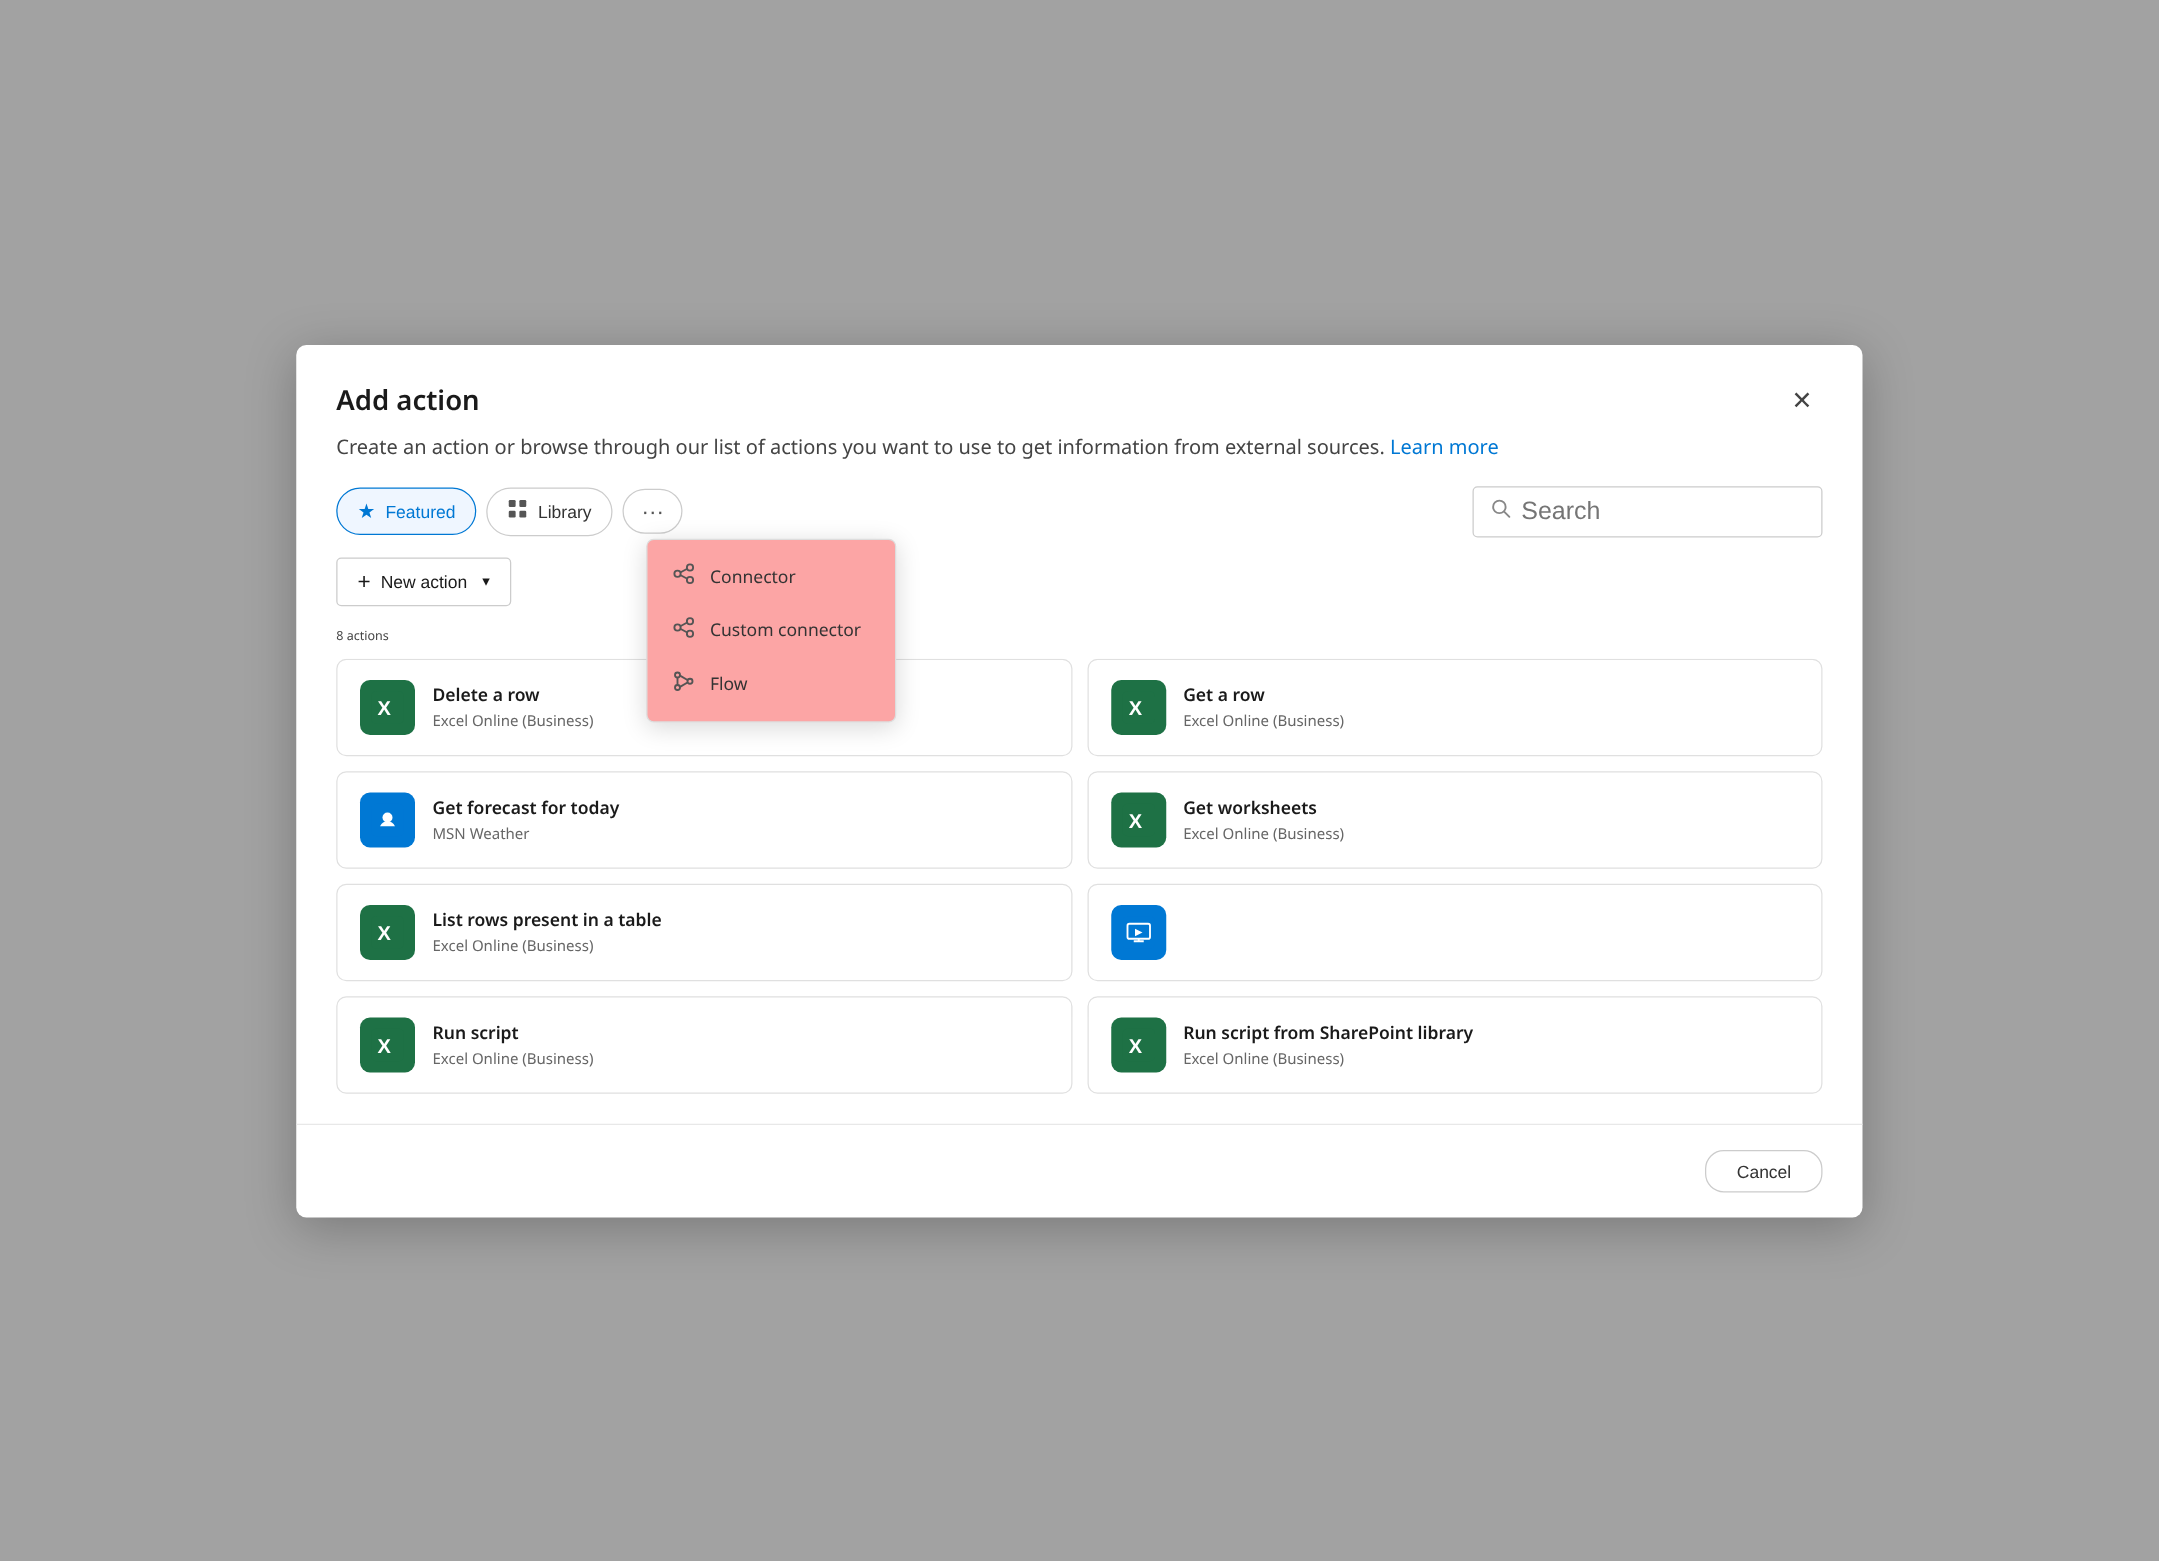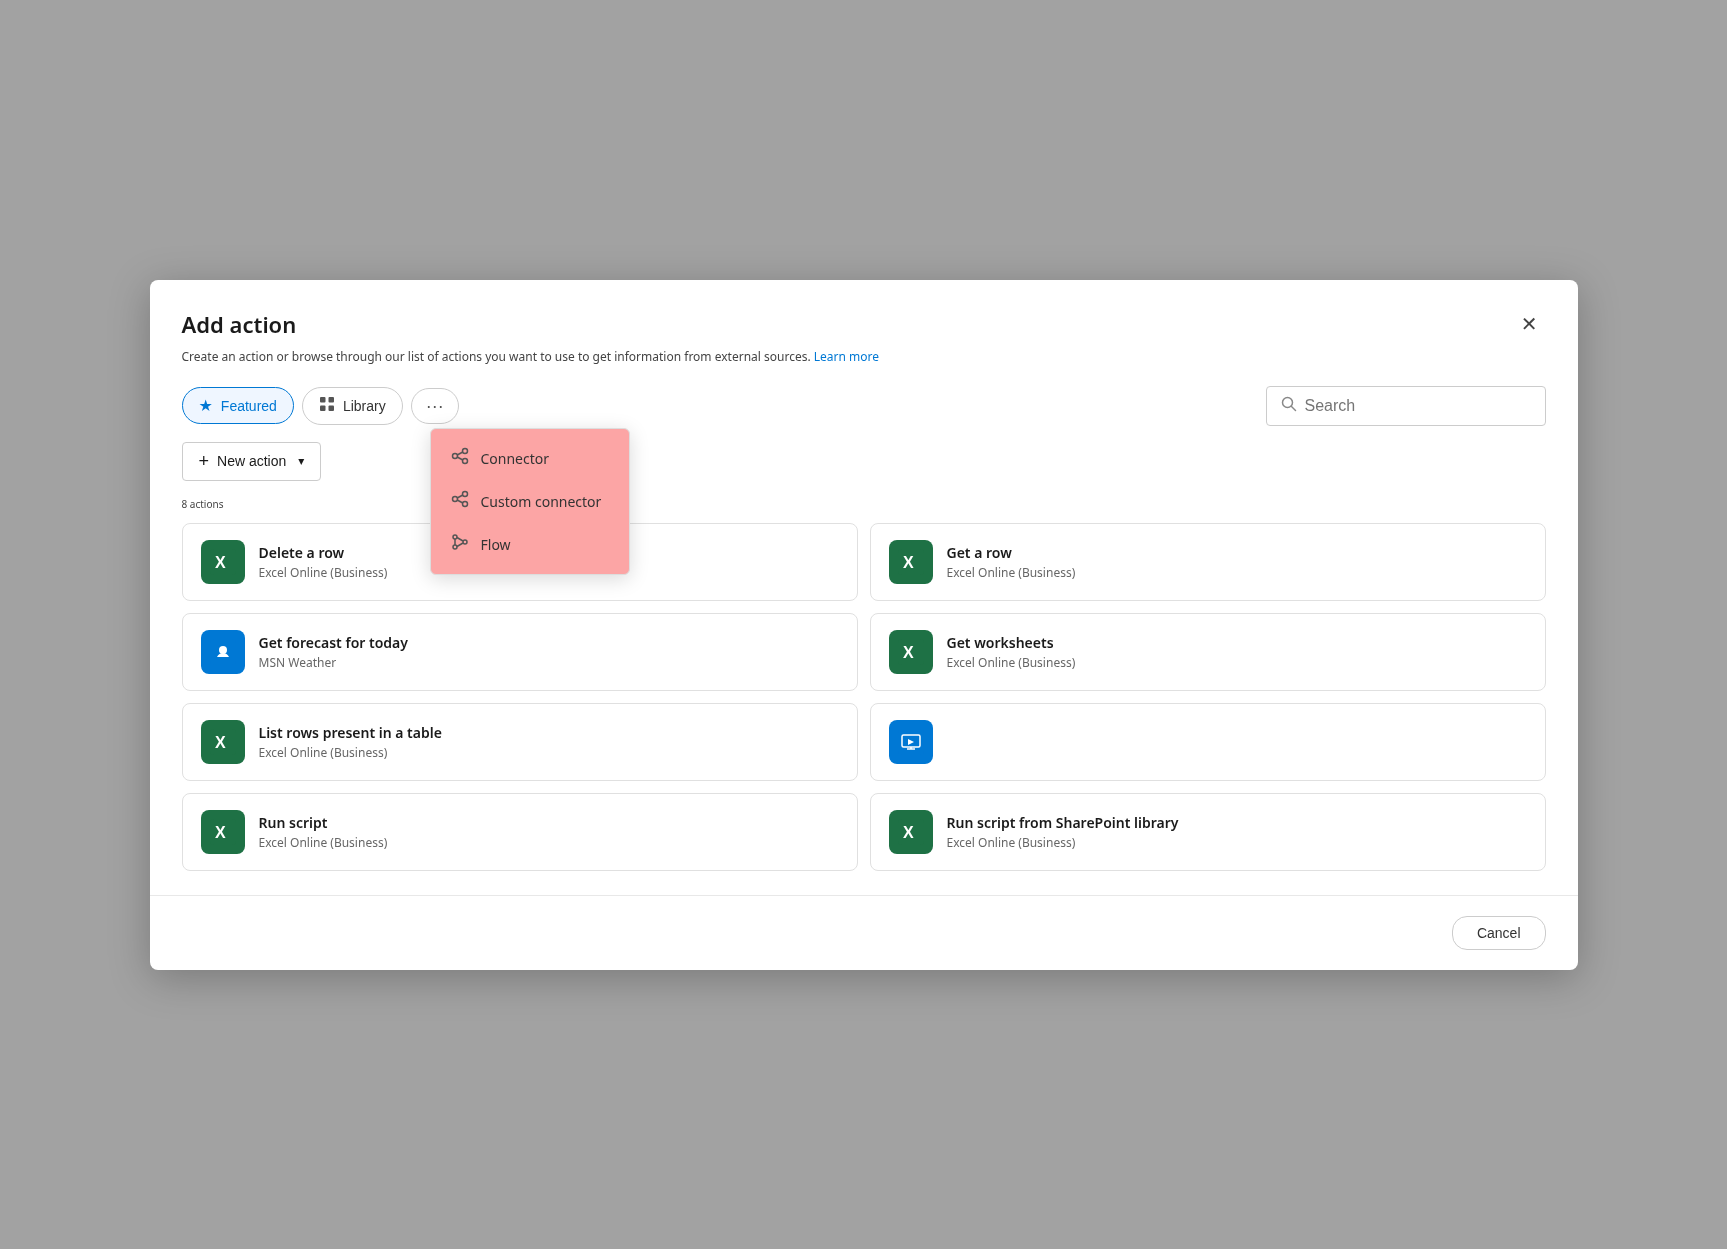--- a/index.html
+++ b/index.html
@@ -27,21 +27,21 @@
       top: 0; left: 0; right: 0; bottom: 0;
       background: rgba(0,0,0,0.3);
       z-index: 1;
     }
 
     .modal {
       position: relative;
       z-index: 10;
       background: #ffffff;
       border-radius: 8px;
-      width: 1428px;
+      width: 1253px;
       max-height: 940px;
       box-shadow: 0 8px 40px rgba(0,0,0,0.25);
       display: flex;
       flex-direction: column;
     }
 
     .modal-header {
       padding: 28px 32px 0 32px;
       display: flex;
       flex-direction: column;
@@ -67,21 +67,21 @@
       color: #444;
       font-size: 20px;
       padding: 4px 8px;
       border-radius: 4px;
       display: flex;
       align-items: center;
       justify-content: center;
     }
 
     .modal-subtitle {
-      font-size: 12px;
+      font-size: 16px;
       color: #444;
       line-height: 1.5;
     }
 
     .modal-subtitle a {
       color: #0078d4;
       text-decoration: none;
     }
 
     .modal-toolbar {
@@ -143,21 +143,21 @@
       border: 1.5px solid #ccc;
       border-radius: 4px;
       padding: 8px 14px;
       width: 280px;
       background: #fff;
     }
 
     .search-box input {
       border: none;
       outline: none;
-      font-size: 16px;
+      font-size: 20px;
       color: #15803d;
       width: 100%;
       background: transparent;
     }
 
     .search-icon-svg {
       color: #888;
       flex-shrink: 0;
     }
 

